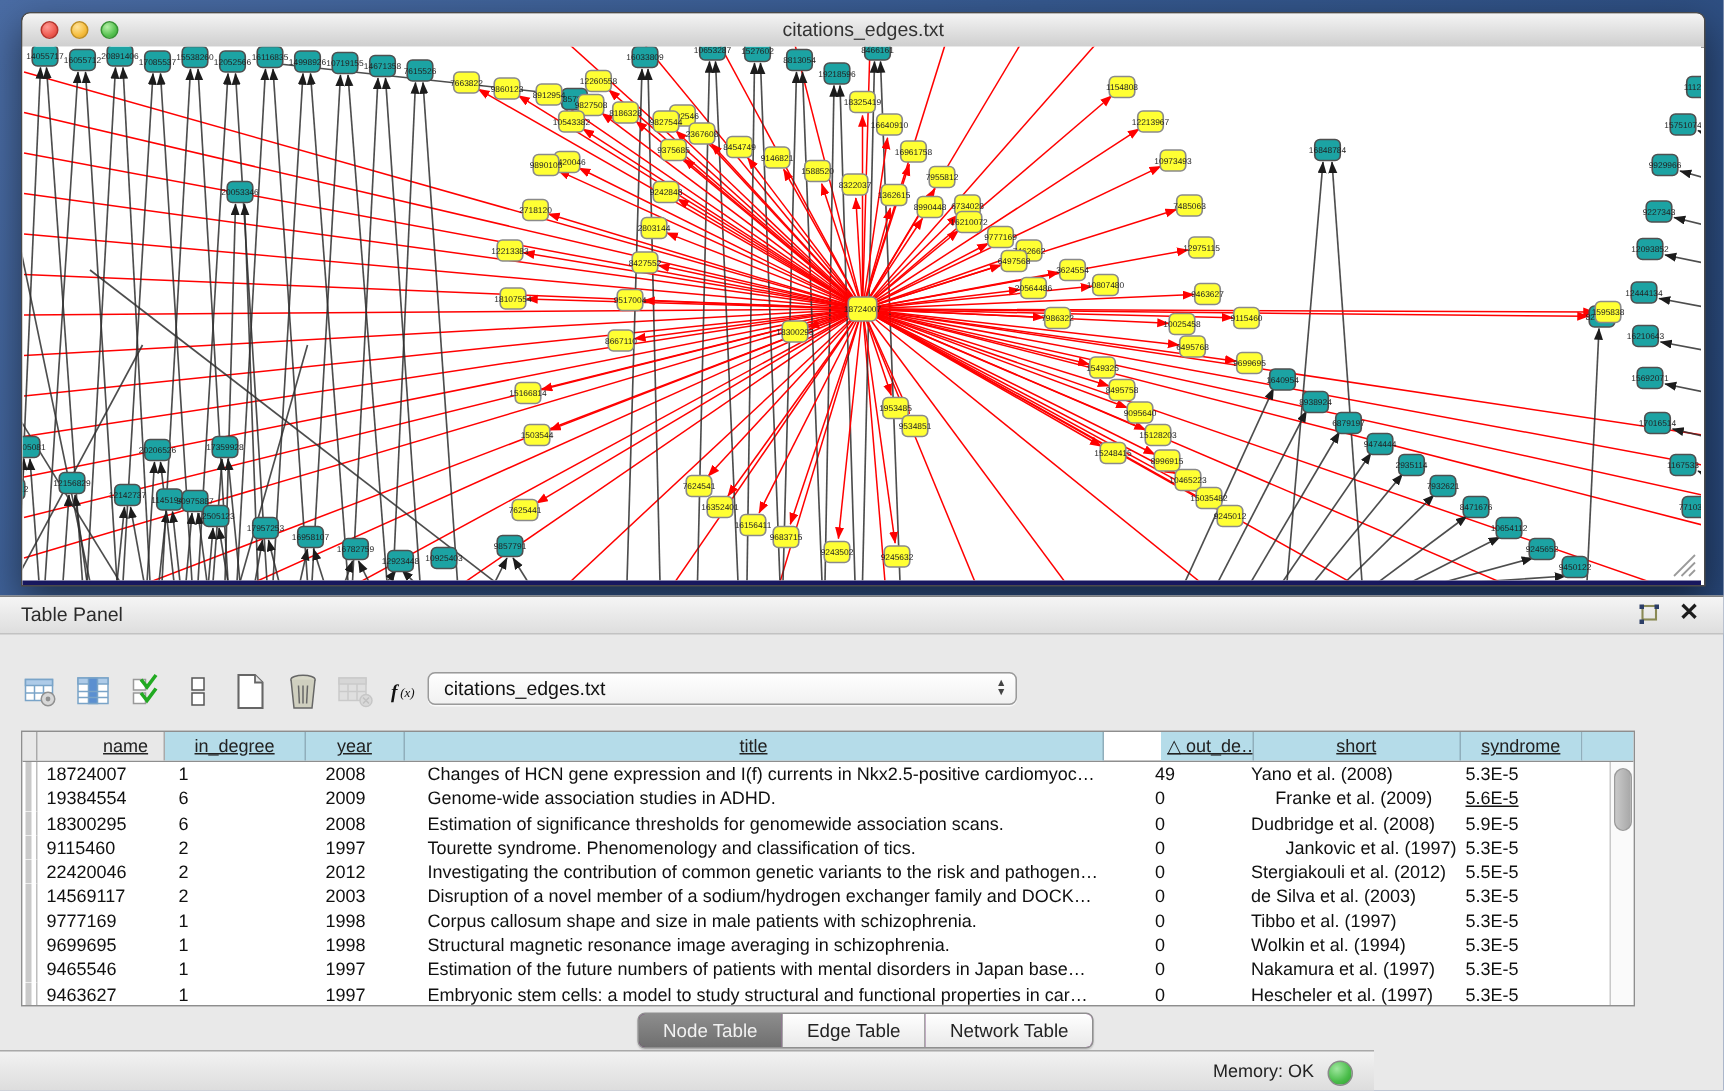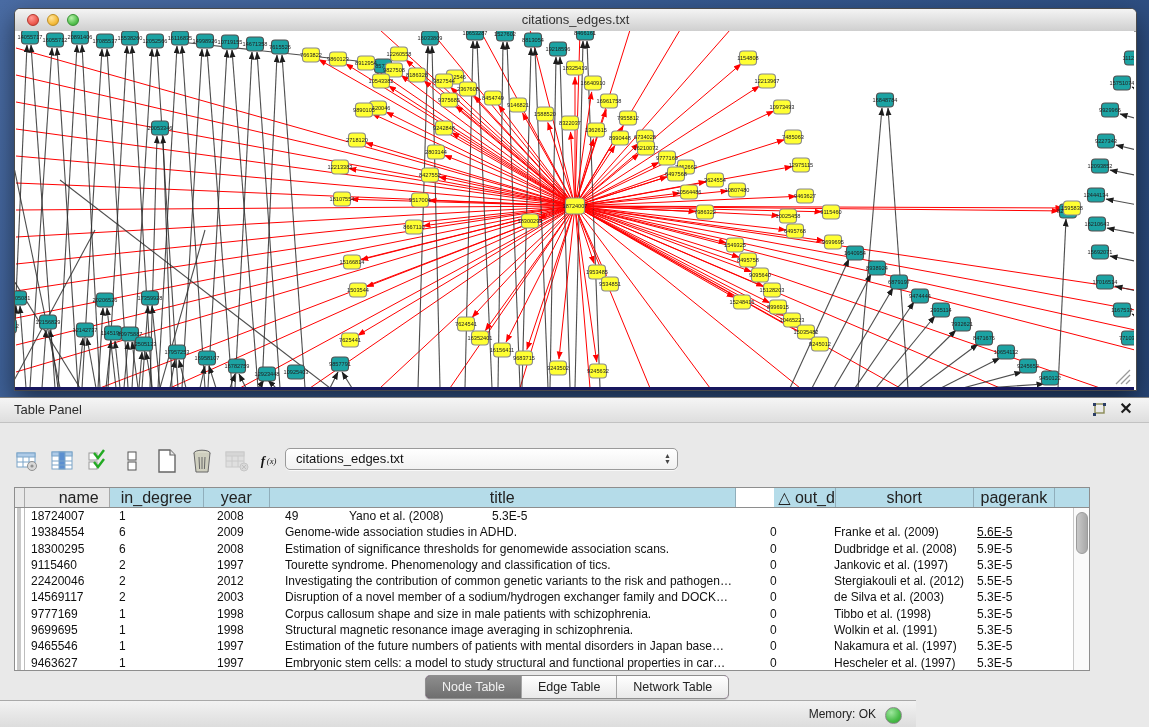--- a/index.html
+++ b/index.html
@@ -39,21 +39,21 @@
   .combo{position:absolute;left:285px;top:50px;width:393px;height:22px;box-sizing:border-box;
        border:1px solid #9a9a9a;border-radius:5px;background:linear-gradient(#ffffff,#f1f1f1);
        box-shadow:0 1px 0 rgba(255,255,255,.7);line-height:20px;padding-left:10px;font-size:13px;color:#111;cursor:pointer;}
   .combo .spin{position:absolute;right:6px;top:0;height:100%;display:flex;flex-direction:column;
        justify-content:center;font-size:7px;line-height:6px;color:#444;}
   
   .grid{position:absolute;left:14px;top:89px;width:1076px;height:184px;box-sizing:border-box;
        border:1px solid #8e8e8e;background:#fff;overflow:hidden;}
   .grid-head{display:flex;height:20px;box-sizing:border-box;border-bottom:1px solid #8e8e8e;}
   .hcell{box-sizing:border-box;border-right:1px solid #90aebb;background:#b5dce9;
-       font-size:16px;line-height:19px;overflow:hidden;white-space:nowrap;cursor:pointer;}
+       font-size:12px;line-height:19px;overflow:hidden;white-space:nowrap;cursor:pointer;text-decoration:underline;}
   .hcell.gray{background:#e8e8e8;border-right:1px solid #a9a9a9;}
   .hcell.center{text-align:center;}
   .hcell.right{text-align:right;padding-right:10px;}
   .hcell.left{padding-left:4px;}
   .grid-body{position:relative;}
   .grow{display:flex;height:16.3px;line-height:16.3px;}
   .gcell{box-sizing:border-box;padding-left:6px;overflow:hidden;white-space:nowrap;font-size:12px;color:#101010;}
   .gutter{background:#fff;border-right:1px solid #bdbdbd;position:relative;}
   .gutter .bar{position:absolute;left:2px;top:0;bottom:0;width:4px;background:#c9c9c9;}
   .vscroll{position:absolute;right:0;top:20px;bottom:0;width:15px;background:#fafafa;
@@ -928,45 +928,46 @@
 
   <div class="grid">
     <div class="grid-head" id="grid-head">
         <div class="hcell gray gutter" style="width: 10px;"></div>
         <div class="hcell gray right" style="width: 88px;"><span>name</span></div>
         <div class="hcell center" style="width: 98px;"><span>in_degree</span></div>
         <div class="hcell center" style="width: 68px;"><span>year</span></div>
         <div class="hcell center" style="width: 485px;"><span>title</span></div>
         <div class="hcell left" style="width: 64px; margin-left: 38px;"><span>△ </span><span>out_de…</span></div>
         <div class="hcell center" style="width: 143px;"><span>short</span></div>
-        <div class="hcell center" style="width: 85px;"><span>pagerank</span></div>
+        <div class="hcell center" style="width: 85px;"><span>syndrome</span></div>
         <div class="hcell" style="width: 35px; border-right: none;"></div>
       </div>
     <div class="grid-body" id="grid-body">
         <div class="grow">
           <div class="gcell gutter" style="width: 10px;">
             <span class="bar"></span>
           </div>
           <div class="gcell" style="width: 88px;">18724007</div>
           <div class="gcell" style="width: 98px;">1</div>
           <div class="gcell" style="width: 68px;">2008</div>
+          <div class="gcell" style="width: 485px;">Changes of HCN gene expression and I(f) currents in Nkx2.5-positive cardiomyoc…</div>
           <div class="gcell" style="width: 64px;">49</div>
           <div class="gcell" style="width: 143px;">Yano et al. (2008)</div>
           <div class="gcell" style="width: 85px;">5.3E-5</div>
         </div>
         <div class="grow">
           <div class="gcell gutter" style="width: 10px;">
             <span class="bar"></span>
           </div>
           <div class="gcell" style="width: 88px;">19384554</div>
           <div class="gcell" style="width: 98px;">6</div>
           <div class="gcell" style="width: 68px;">2009</div>
           <div class="gcell" style="width: 485px;">Genome-wide association studies in ADHD.</div>
           <div class="gcell" style="width: 64px;">0</div>
-          <div class="gcell" style="width: 143px;">Franke et al. (2009)</div>
+          <div class="gcell" style="width: 143px; text-align: center;">Franke et al. (2009)</div>
           <div class="gcell" style="width: 85px; text-decoration: underline;">5.6E-5</div>
         </div>
         <div class="grow">
           <div class="gcell gutter" style="width: 10px;">
             <span class="bar"></span>
           </div>
           <div class="gcell" style="width: 88px;">18300295</div>
           <div class="gcell" style="width: 98px;">6</div>
           <div class="gcell" style="width: 68px;">2008</div>
           <div class="gcell" style="width: 485px;">Estimation of significance thresholds for genomewide association scans.</div>
@@ -976,21 +977,21 @@
         </div>
         <div class="grow">
           <div class="gcell gutter" style="width: 10px;">
             <span class="bar"></span>
           </div>
           <div class="gcell" style="width: 88px;">9115460</div>
           <div class="gcell" style="width: 98px;">2</div>
           <div class="gcell" style="width: 68px;">1997</div>
           <div class="gcell" style="width: 485px;">Tourette syndrome. Phenomenology and classification of tics.</div>
           <div class="gcell" style="width: 64px;">0</div>
-          <div class="gcell" style="width: 143px;">Jankovic et al. (1997)</div>
+          <div class="gcell" style="width: 143px; text-align: right;">Jankovic et al. (1997)</div>
           <div class="gcell" style="width: 85px;">5.3E-5</div>
         </div>
         <div class="grow">
           <div class="gcell gutter" style="width: 10px;">
             <span class="bar"></span>
           </div>
           <div class="gcell" style="width: 88px;">22420046</div>
           <div class="gcell" style="width: 98px;">2</div>
           <div class="gcell" style="width: 68px;">2012</div>
           <div class="gcell" style="width: 485px;">Investigating the contribution of common genetic variants to the risk and pathogen…</div>
@@ -1012,33 +1013,33 @@
         </div>
         <div class="grow">
           <div class="gcell gutter" style="width: 10px;">
             <span class="bar"></span>
           </div>
           <div class="gcell" style="width: 88px;">9777169</div>
           <div class="gcell" style="width: 98px;">1</div>
           <div class="gcell" style="width: 68px;">1998</div>
           <div class="gcell" style="width: 485px;">Corpus callosum shape and size in male patients with schizophrenia.</div>
           <div class="gcell" style="width: 64px;">0</div>
-          <div class="gcell" style="width: 143px;">Tibbo et al. (1998)</div>
+          <div class="gcell" style="width: 143px;">Tibbo et al. (1997)</div>
           <div class="gcell" style="width: 85px;">5.3E-5</div>
         </div>
         <div class="grow">
           <div class="gcell gutter" style="width: 10px;">
             <span class="bar"></span>
           </div>
           <div class="gcell" style="width: 88px;">9699695</div>
           <div class="gcell" style="width: 98px;">1</div>
           <div class="gcell" style="width: 68px;">1998</div>
           <div class="gcell" style="width: 485px;">Structural magnetic resonance image averaging in schizophrenia.</div>
           <div class="gcell" style="width: 64px;">0</div>
-          <div class="gcell" style="width: 143px;">Wolkin et al. (1991)</div>
+          <div class="gcell" style="width: 143px;">Wolkin et al. (1994)</div>
           <div class="gcell" style="width: 85px;">5.3E-5</div>
         </div>
         <div class="grow">
           <div class="gcell gutter" style="width: 10px;">
             <span class="bar"></span>
           </div>
           <div class="gcell" style="width: 88px;">9465546</div>
           <div class="gcell" style="width: 98px;">1</div>
           <div class="gcell" style="width: 68px;">1997</div>
           <div class="gcell" style="width: 485px;">Estimation of the future numbers of patients with mental disorders in Japan base…</div>

